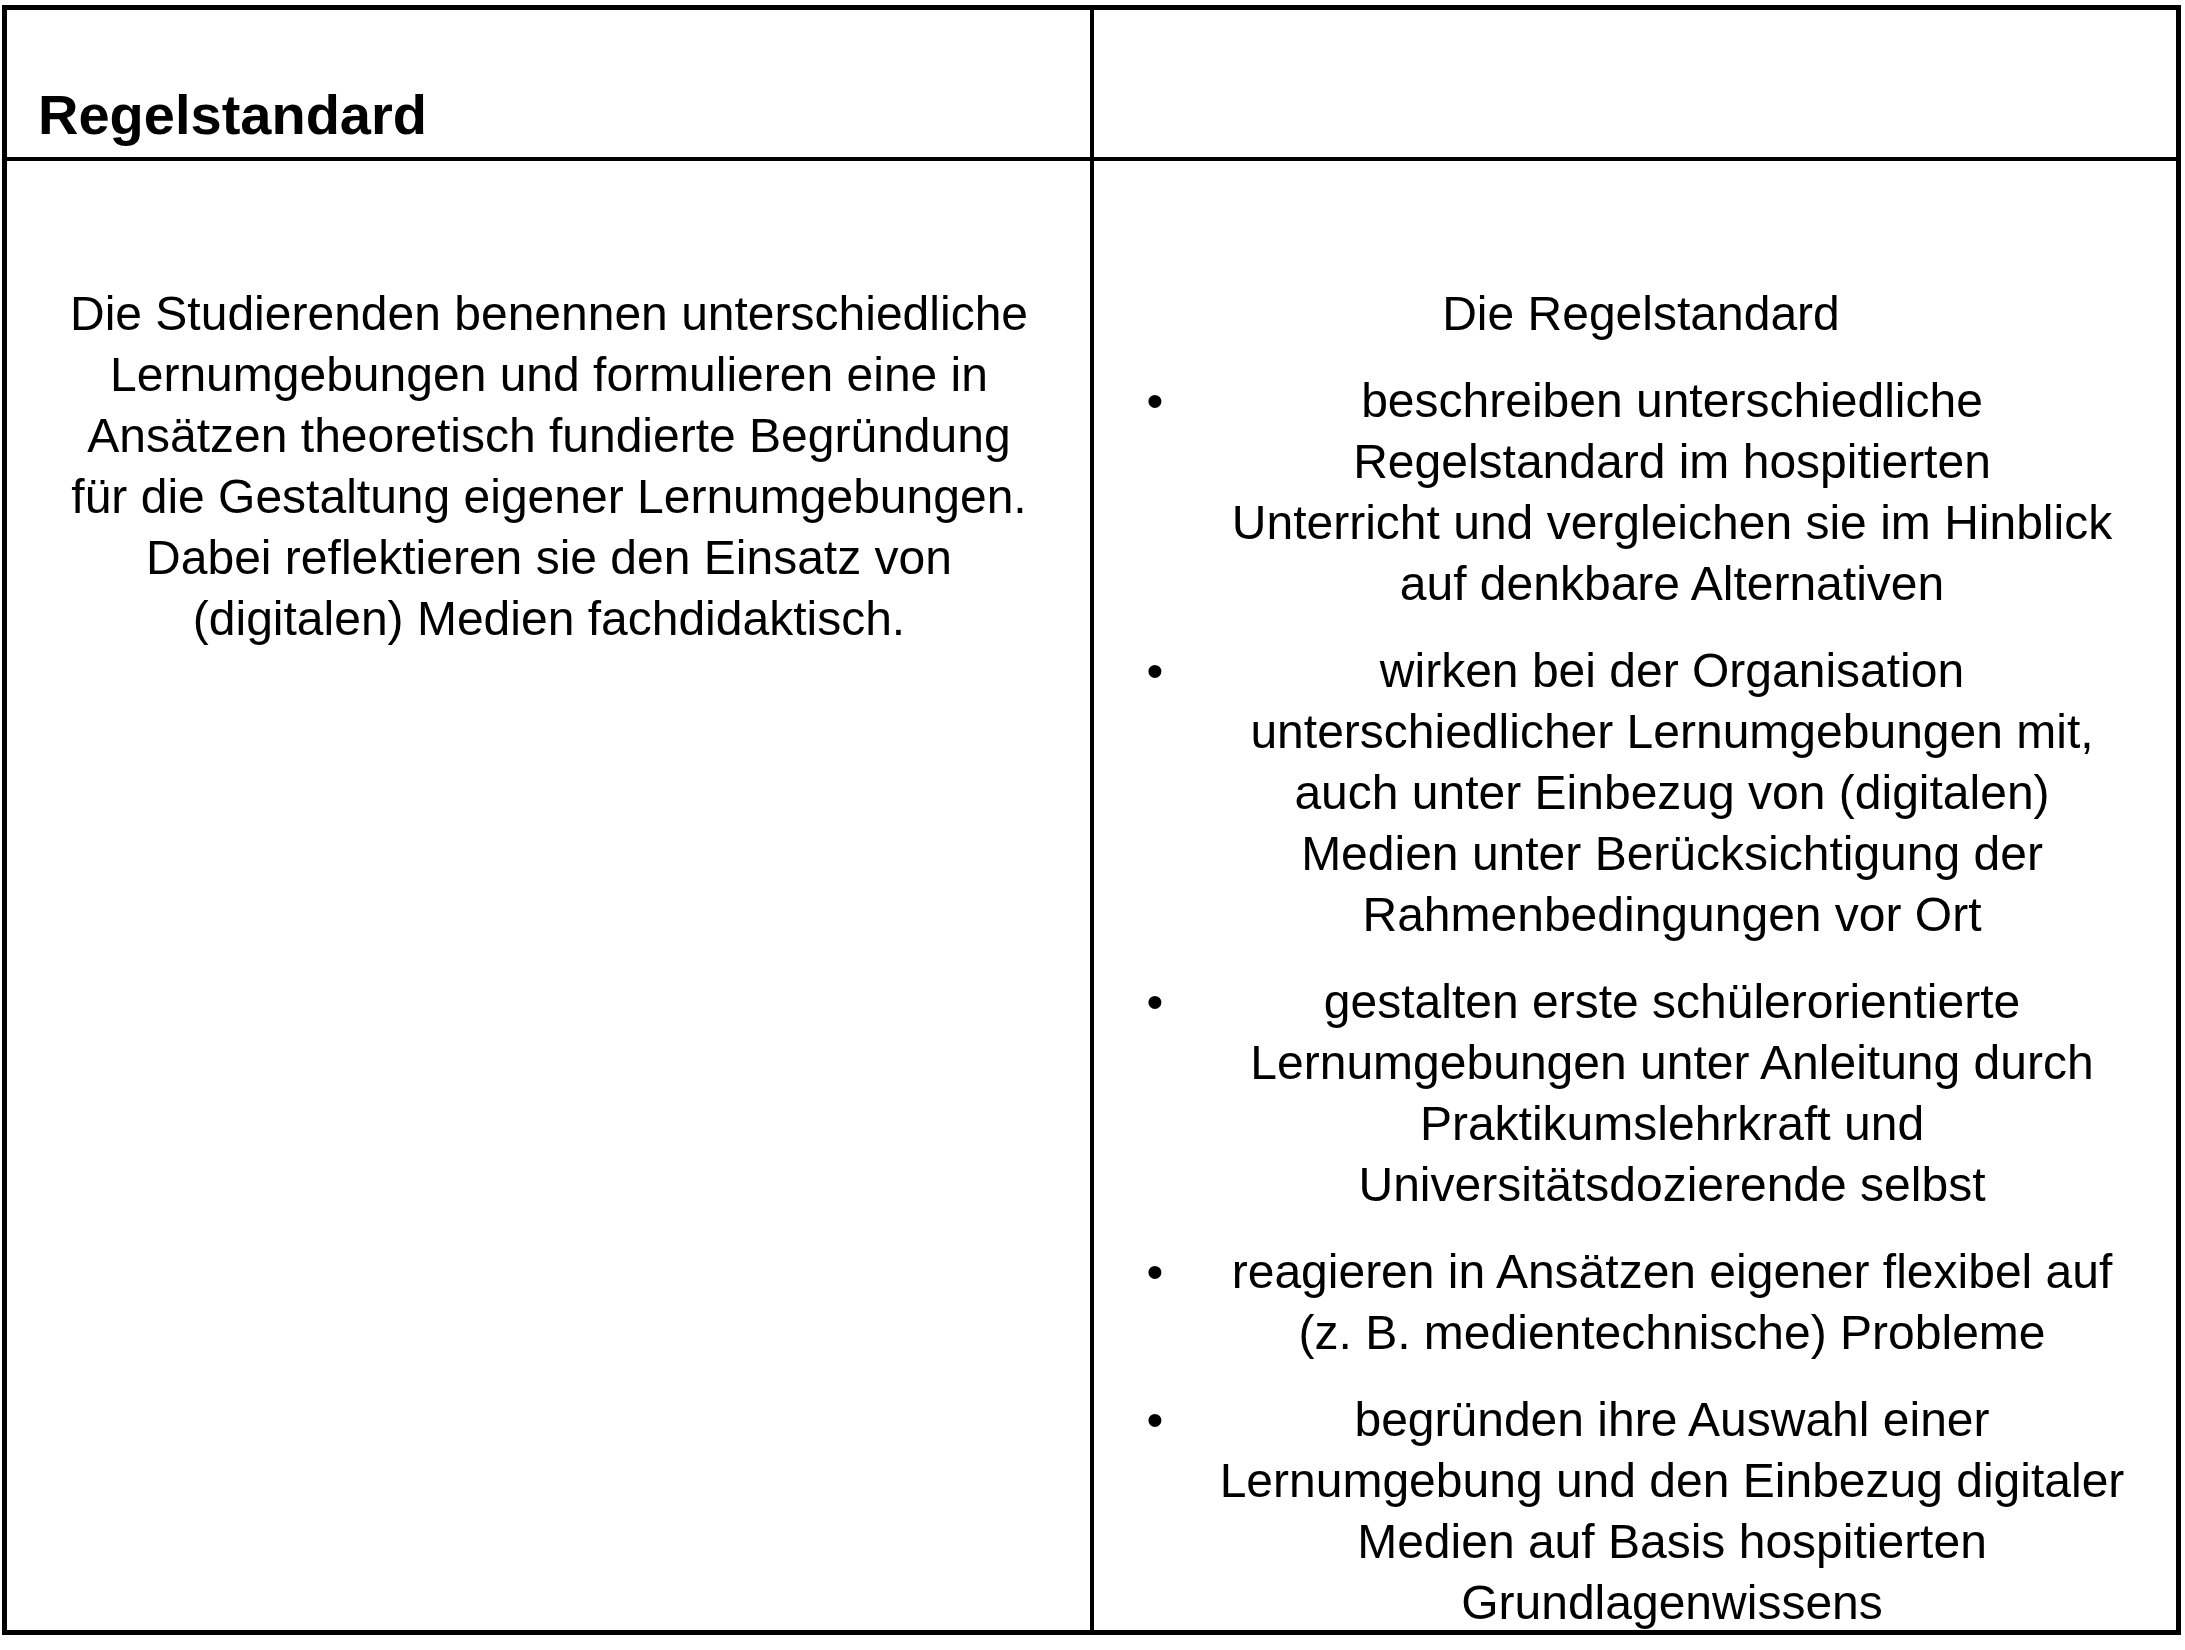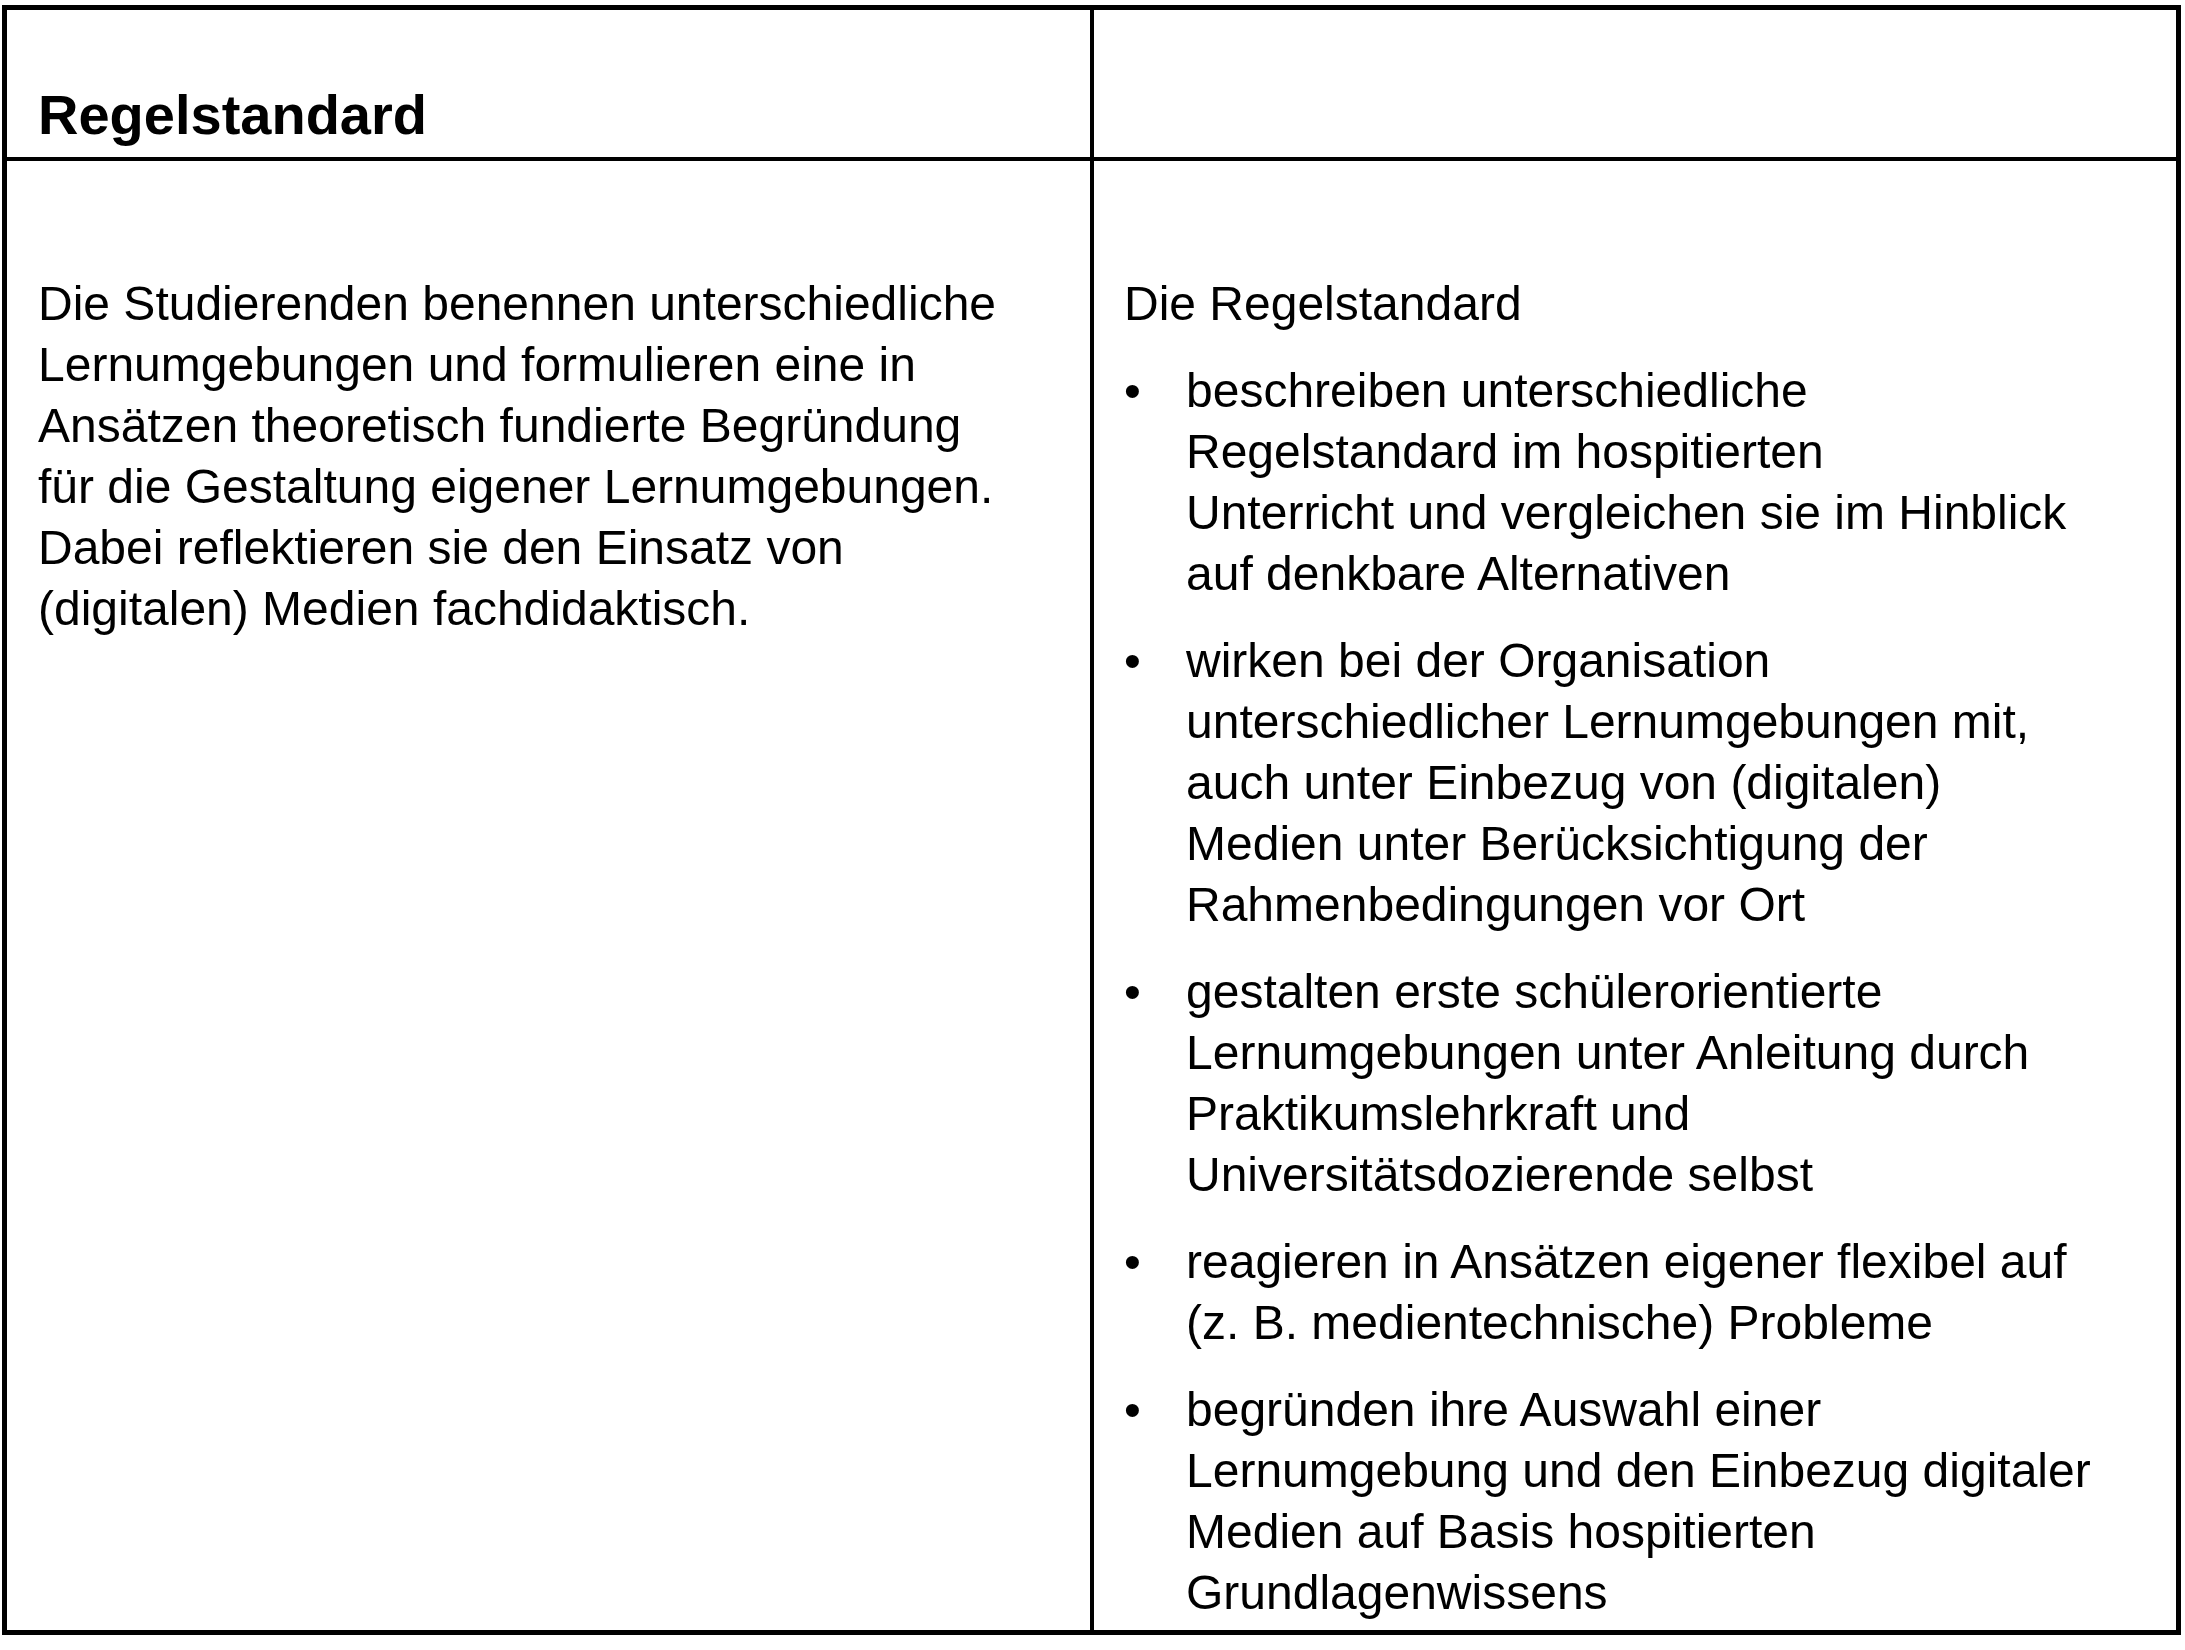--- a/index.html
+++ b/index.html
@@ -18,20 +18,21 @@
     position: absolute;
     left: 2px;
     top: 5px;
     width: 2179px;
     height: 1630px;
     border: 5px solid #000000;
     box-sizing: border-box;
     display: flex;
     flex-direction: column;
     background: #ffffff;
+    text-align: center;
   }
   .header-row {
     display: flex;
     flex: none;
     height: 147px;
     border-bottom: 4px solid #000000;
   }
   .body-row {
     display: flex;
     flex: 1;
@@ -61,21 +62,21 @@
     font-size: 48px;
     line-height: 61px;
   }
   .body-cell-right {
     padding: 112px 18px 0 30px;
     font-size: 48px;
     line-height: 61px;
   }
   .pre {
     white-space: pre-line;
-    margin: 0;
+    margin: 10px;
   }
   .indicator-list {
     list-style: none;
     margin: 0;
     padding: 0;
   }
   .indicator-item {
     display: flex;
     margin-top: 26px;
   }

